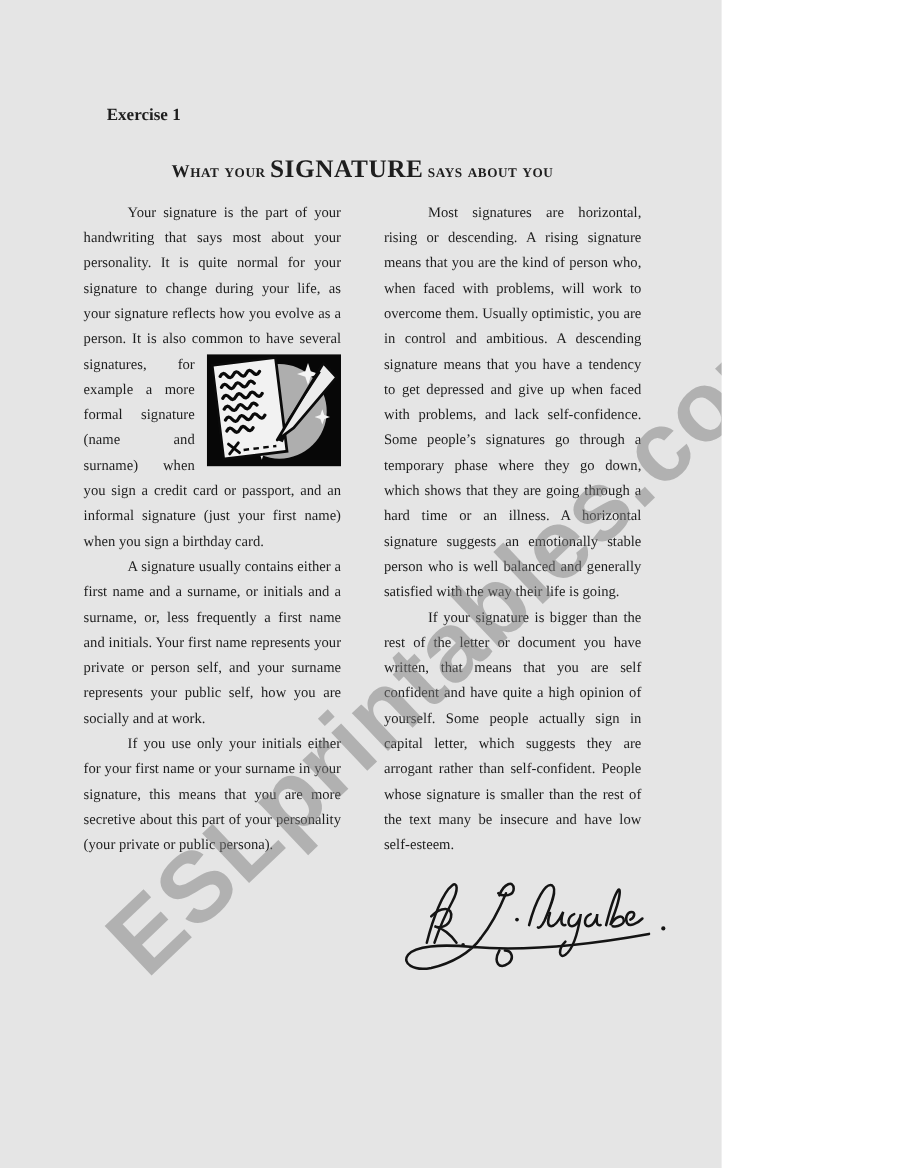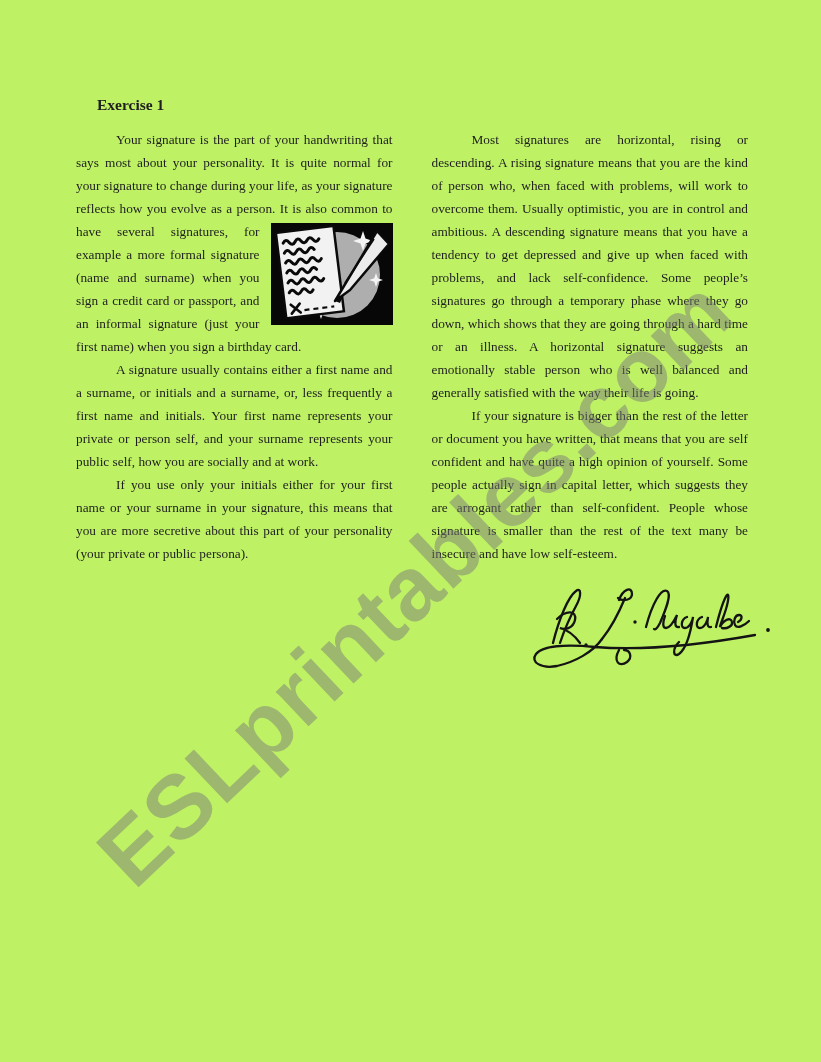--- a/index.html
+++ b/index.html
@@ -1,19 +1,19 @@
 <!DOCTYPE html>
 <html><head>
 <meta charset="utf-8">
 <style>
   html,body{margin:0;padding:0;background:#ffffff;}
   .page{
     position:relative;
-    width:821px;height:1062px;
-    background:#bef264;
+    width:656px;height:1062px;
+    background:#e5e5e5;
     overflow:hidden;
     font-family:"Liberation Serif", serif;
     color:#1e1e1e;
     box-sizing:border-box;
     padding:96px 73px 0 76px;
   }
   .header{margin-left:21px;}
   .exercise-title{
     font-size:15.5px;font-weight:bold;margin:0;
     font-family:"Liberation Serif", serif;
@@ -78,20 +78,25 @@
 </style>
 </head>
 <body>
 
 <div class="page">
 
   <div class="header">
     <h2 class="exercise-title">Exercise 1</h2>
   </div>
 
+  <div class="article-title">
+    <span class="sc">What your</span>
+    <span class="big">SIGNATURE</span>
+    <span class="sc">says about you</span>
+  </div>
 
   <div class="columns">
 
     <div class="col">
       <p class="para">
         <span>Your signature is the part of your handwriting that says most about your personality. It is quite normal for your signature to change during your life, as your signature reflects how you evolve as a person. It is also common to have several</span>
         <span class="clipart-float" role="img" aria-label="document being signed with pen clipart">
           <svg viewBox="0 0 122 102" width="122" height="102" xmlns="http://www.w3.org/2000/svg">
             <rect x="0" y="0" width="122" height="102" fill="#070707"></rect>
             <circle cx="66" cy="52" r="43" fill="#aeaeae"></circle>

